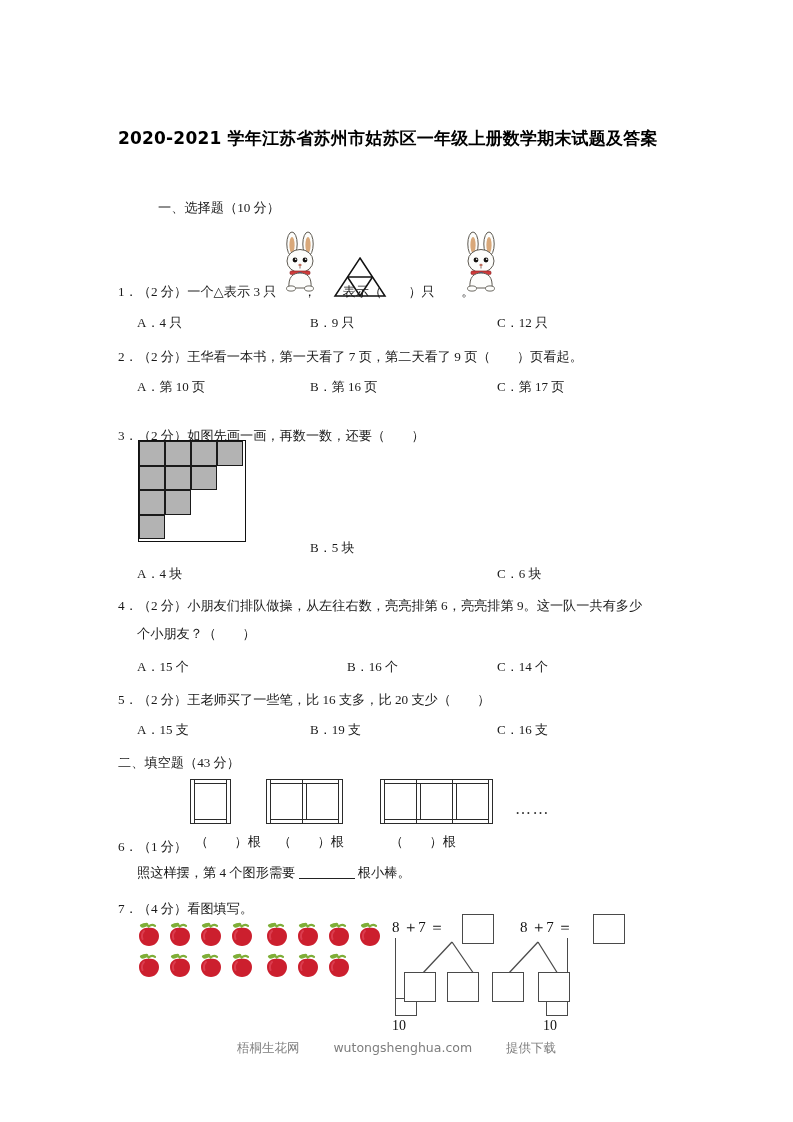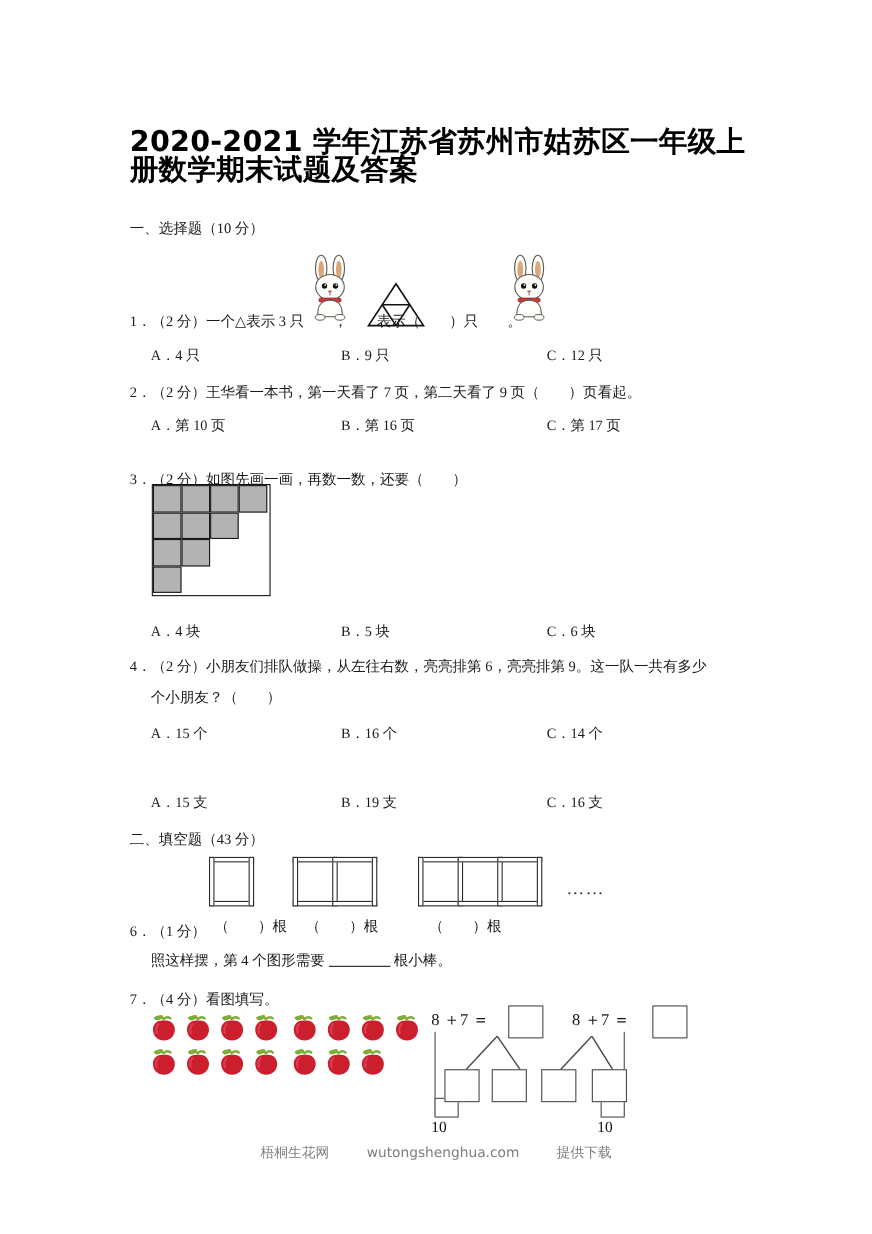--- a/index.html
+++ b/index.html
@@ -23,22 +23,22 @@
   }
 
   
   .doc-title {
     position: absolute;
     left: 118px;
     top: 116px;
     width: 570px;
     font-family: "DejaVu Sans", "Liberation Sans", sans-serif;
     font-weight: bold;
-    font-size: 26px;
-    line-height: 26px;
+    font-size: 17px;
+    line-height: 44px;
     letter-spacing: 0.2px;
     color: #000;
   }
 
   
   .tline {
     position: absolute;
     font-family: "Liberation Serif", "DejaVu Serif", serif;
     font-size: 13.2px;
     line-height: 17px;
@@ -163,21 +163,21 @@
   .f-gap-1 { width: 26px; }
   .f-gap-2 { width: 26px; }
 </style>
 </head>
 <body>
 
 <div class="page">
 
   <div class="doc-title">2020-2021 学年江苏省苏州市姑苏区一年级上册数学期末试题及答案</div>
 
-  <div class="tline sec-head" style="top:199px;">一、选择题（10 分）</div>
+  <div class="tline sec-head" style="top:199px;margin-left:40px;">一、选择题（10 分）</div>
 
   <div class="rabbit" style="left:277px; top:230px;">
     <svg viewBox="0 0 46 62" width="46" height="62" xmlns="http://www.w3.org/2000/svg">
 
       <ellipse cx="15" cy="14" rx="5.2" ry="12" fill="#fdfdfb" stroke="#5e5a52" stroke-width="1"></ellipse>
       <ellipse cx="31" cy="14" rx="5.2" ry="12" fill="#fdfdfb" stroke="#5e5a52" stroke-width="1"></ellipse>
       <ellipse cx="15" cy="15" rx="2.6" ry="8" fill="#d9a87a"></ellipse>
       <ellipse cx="31" cy="15" rx="2.6" ry="8" fill="#d9a87a"></ellipse>
 
       <ellipse cx="23" cy="31" rx="13" ry="11.5" fill="#fdfdfb" stroke="#5e5a52" stroke-width="1"></ellipse>
@@ -253,29 +253,30 @@
     <div class="gcell" style="left:26px;  top:24.5px;"></div>
     <div class="gcell" style="left:52px;  top:24.5px;"></div>
 
     <div class="gcell" style="left:0px;   top:49px;"></div>
     <div class="gcell" style="left:26px;  top:49px;"></div>
 
     <div class="gcell" style="left:0px;   top:73.5px;"></div>
   </div>
 
   <div class="tline opt optA" style="top:565px;">A．4 块</div>
-  <div class="tline opt optB" style="top:565px;">B．5 块</div>
+  <div class="tline opt optB" style="top:539px;">B．5 块</div>
   <div class="tline opt optC" style="top:565px;">C．6 块</div>
 
   <div class="tline qtext" style="top:597px;">4．（2 分）小朋友们排队做操，从左往右数，亮亮排第 6，亮亮排第 9。这一队一共有多少</div>
   <div class="tline qcont" style="top:625px;">个小朋友？（　　）</div>
   <div class="tline opt optA" style="top:658px;">A．15 个</div>
-  <div class="tline opt optB" style="top:658px;">B．16 个</div>
+  <div class="tline opt optB" style="top:658px;margin-left:37px;">B．16 个</div>
   <div class="tline opt optC" style="top:658px;">C．14 个</div>
 
+  <div class="tline qtext" style="top:691px;">5．（2 分）王老师买了一些笔，比 16 支多，比 20 支少（　　）</div>
   <div class="tline opt optA" style="top:721px;">A．15 支</div>
   <div class="tline opt optB" style="top:721px;">B．19 支</div>
   <div class="tline opt optC" style="top:721px;">C．16 支</div>
 
   <div class="tline sec-head" style="top:754px;">二、填空题（43 分）</div>
 
   <div class="stick-group" style="left:190px; top:779px;">
     <div class="sq" style="left:0px; top:0px;">
       <div class="stick stick-h" style="left:0px; top:0px;"></div>
       <div class="stick stick-h" style="left:0px; top:40px;"></div>

